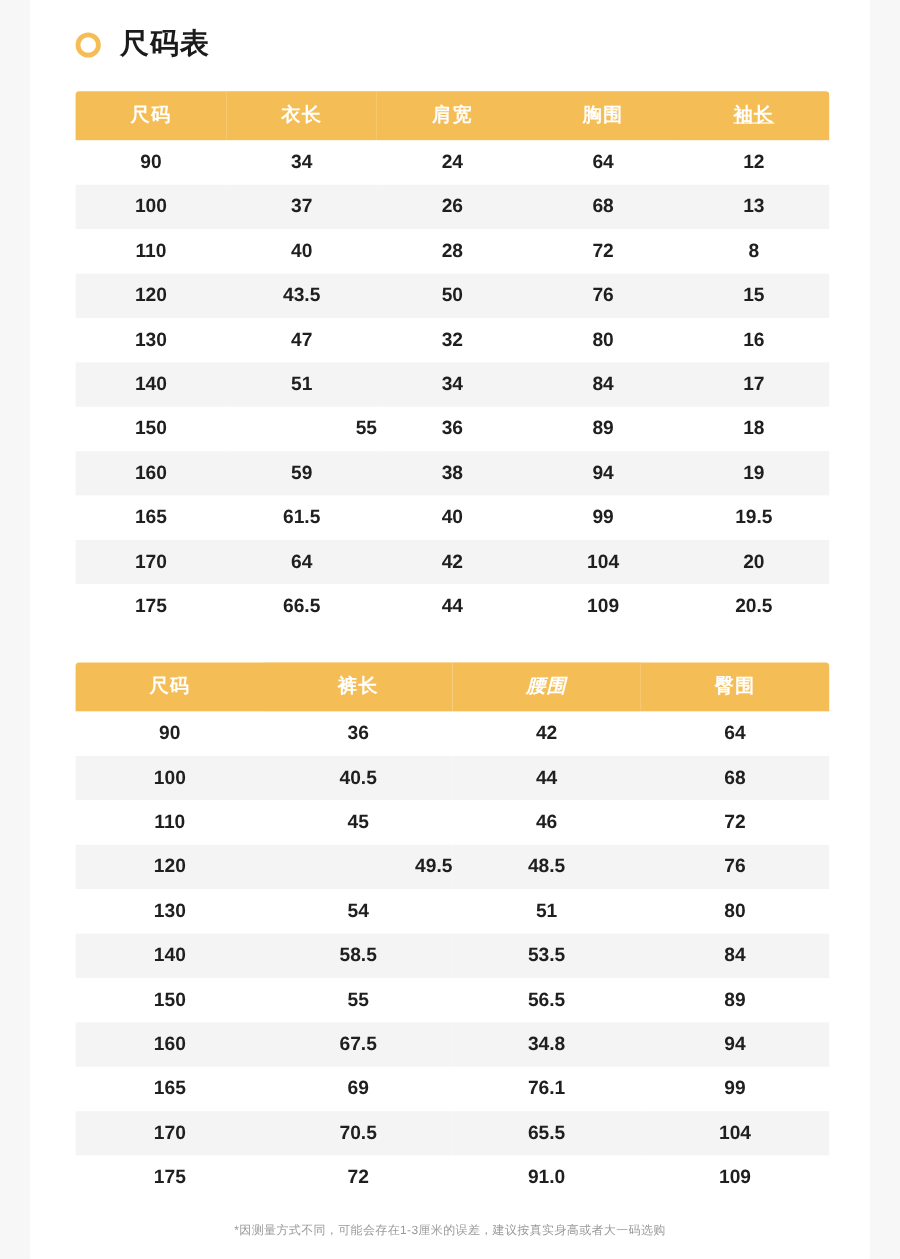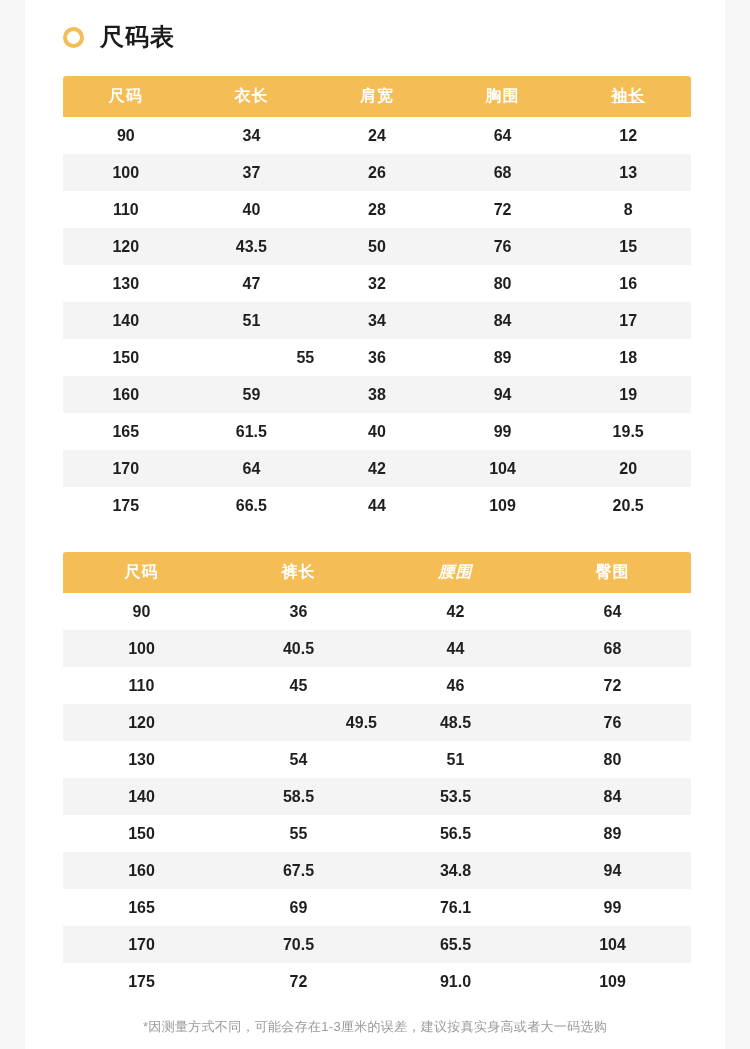--- a/index.html
+++ b/index.html
@@ -95,21 +95,21 @@
   .size-table tbody tr:nth-child(even) td { background: #f4f4f4; }
   .size-table tbody tr:nth-child(odd)  td { background: #ffffff; }
 
   
   .footnote {
     position: absolute;
     left: 0;
     right: 0;
     top: 1018px;
     text-align: center;
-    font-size: 13px;
+    font-size: 10px;
     color: #9a9a9a;
     letter-spacing: 0.3px;
   }
 </style>
 </head>
 <body>
 
 <div class="page">
   <div class="content-sheet">
 

